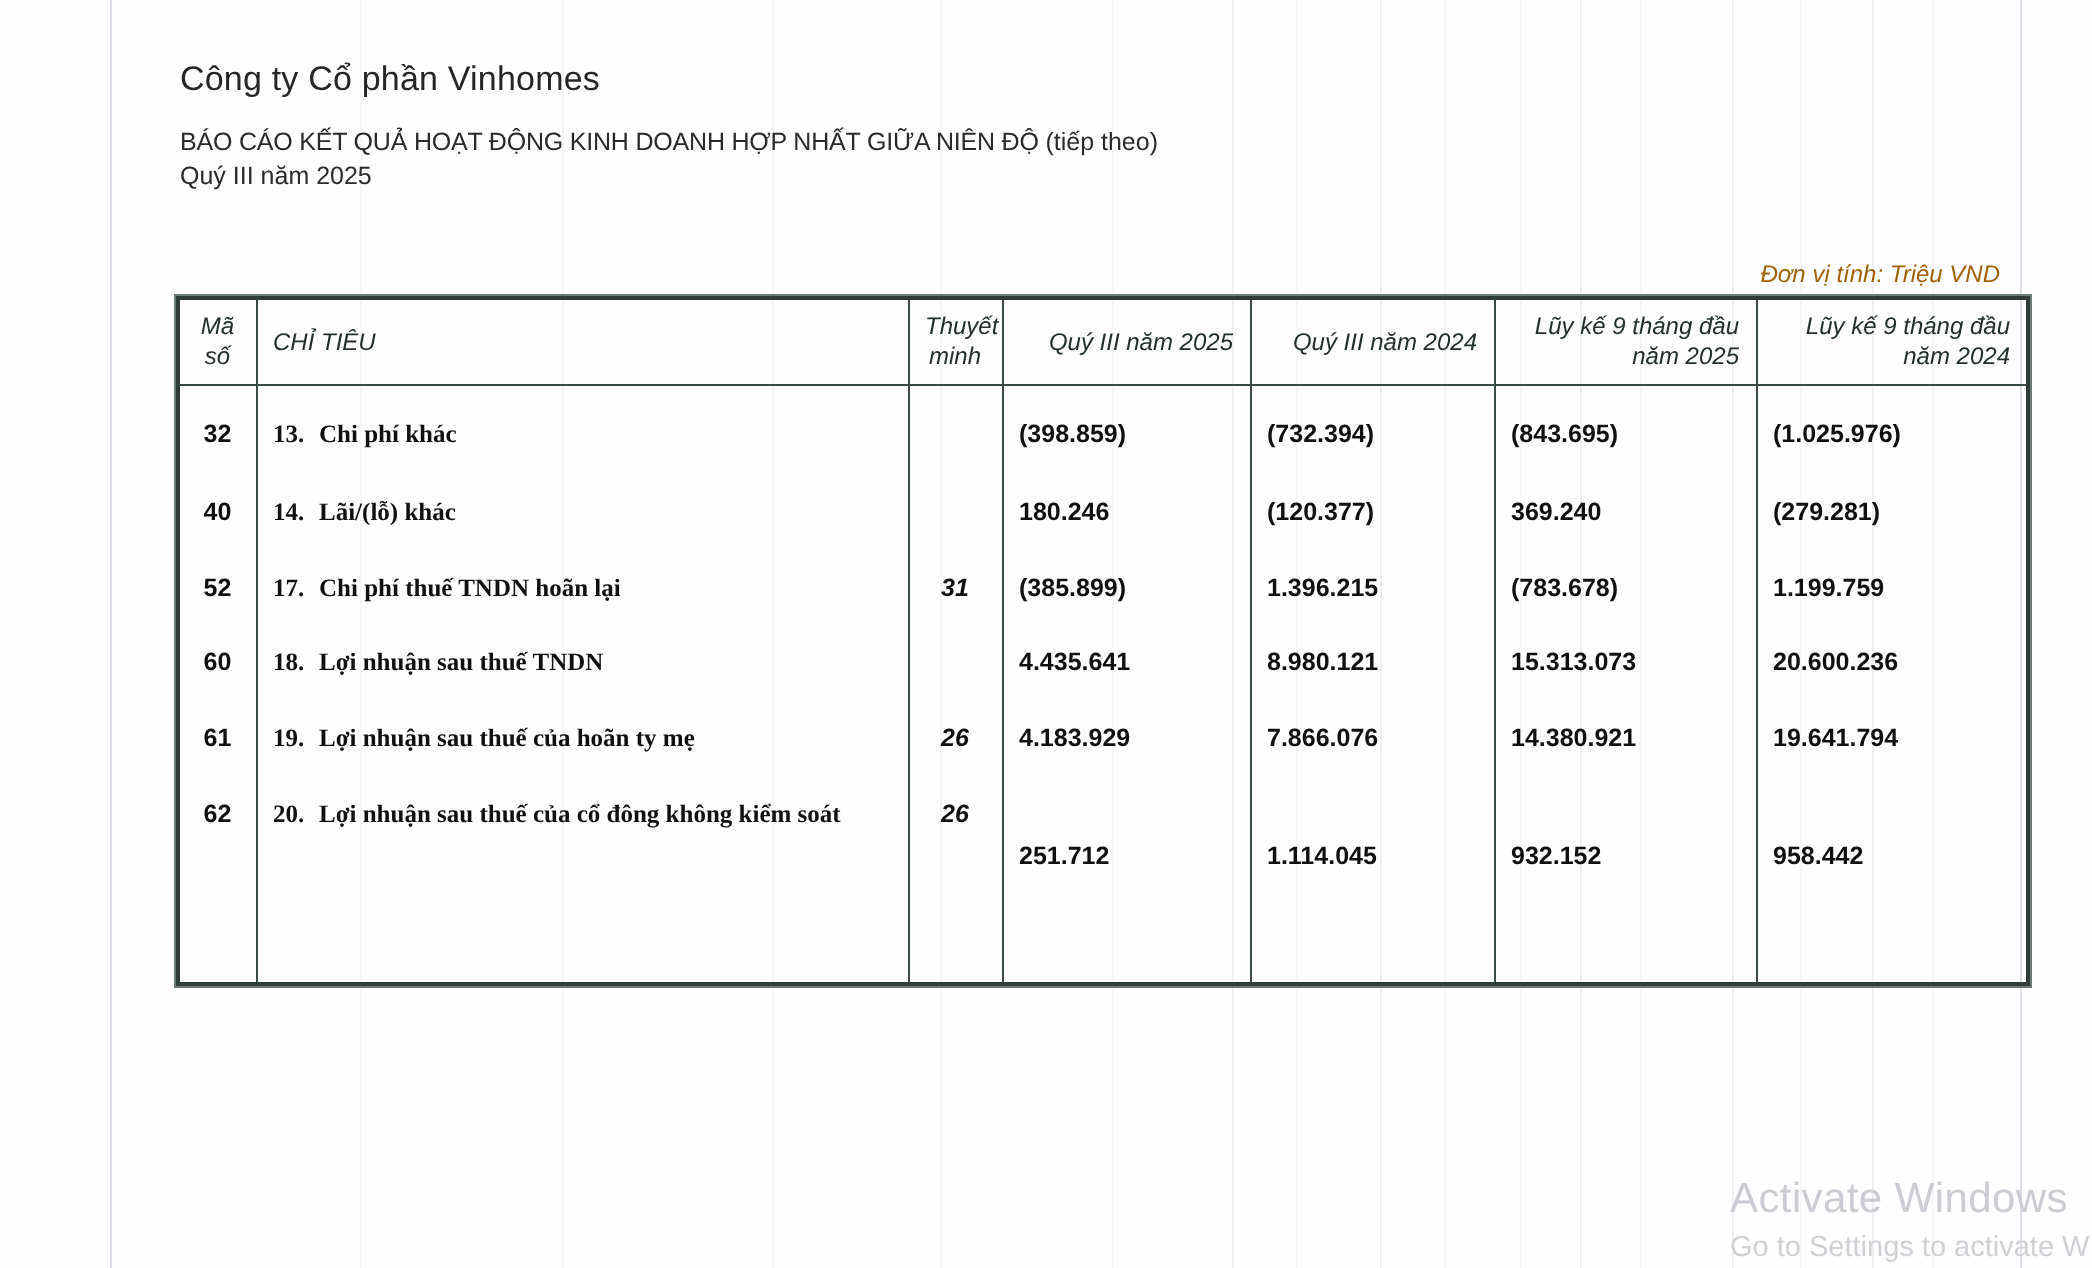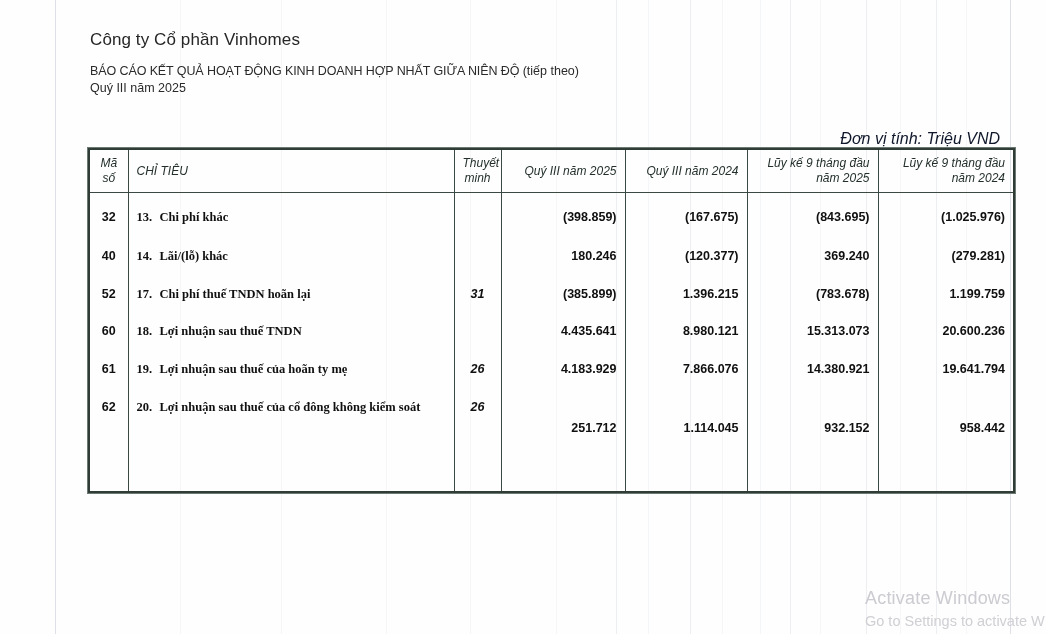--- a/index.html
+++ b/index.html
@@ -60,23 +60,23 @@
     font-size: 12.5px;
     color: #2a2a2a;
     margin: 3px 0 0 0;
     white-space: nowrap;
   }
 
   .unit-note {
     position: absolute;
     right: 46px;
     top: 130px;
-    font-size: 16px;
+    font-size: 12px;
     font-style: italic;
-    color: #0f172a;
+    color: #a16207;
     white-space: nowrap;
     z-index: 3;
   }
 
   
   .fin-table-wrap {
     position: absolute;
     left: 88px;
     top: 148px;
     width: 925px;
@@ -118,42 +118,42 @@
     font-weight: bold;
     font-size: 12.5px;
     border-top: none;
     border-bottom: none;
   }
   table.fin tbody tr:first-child td { border-top: 1px solid #3a4a42; }
 
   td.c-code  { text-align: center; }
   td.c-label { text-align: left; white-space: nowrap; font-family: Liberation Serif, serif; }
   td.c-note  { text-align: center; font-style: italic; font-weight: normal; font-size: 12px; }
-  td.c-num   { text-align: right; }
+  td.c-num   { }
 
   .lbl-idx { display: inline-block; min-width: 23px; }
 
   
   tbody tr.data-row td { height: 32px; line-height: 32px; }
   tbody tr.data-row.first td { padding-top: 8px; }
   tbody tr.last-row td.c-num { vertical-align: bottom; line-height: 55px; }
   tbody tr.filler td { height: 30px; border-bottom: none; }
 
   
   .watermark {
     position: absolute;
     left: 865px;
     top: 588px;
     z-index: 4;
     color: #cdcdd2;
     white-space: nowrap;
     pointer-events: none;
   }
   .wm-title {
-    font-size: 18px;
+    font-size: 21px;
     letter-spacing: 0.2px;
     line-height: 1.15;
     color: #cbcbd1;
   }
   .wm-sub {
     font-size: 14.5px;
     color: #cfcfd4;
     margin-top: 4px;
   }
 </style>
@@ -225,21 +225,21 @@
           </th>
         </tr>
       </thead>
       <tbody>
 
         <tr class="data-row first">
           <td class="c-code">32</td>
           <td class="c-label"><span class="lbl-idx">13.</span><span>Chi phí khác</span></td>
           <td class="c-note"></td>
           <td class="c-num">(398.859)</td>
-          <td class="c-num">(167.675)</td>
+          <td class="c-num">(732.394)</td>
           <td class="c-num">(843.695)</td>
           <td class="c-num">(1.025.976)</td>
         </tr>
 
         <tr class="data-row">
           <td class="c-code">40</td>
           <td class="c-label"><span class="lbl-idx">14.</span><span>Lãi/(lỗ) khác</span></td>
           <td class="c-note"></td>
           <td class="c-num">180.246</td>
           <td class="c-num">(120.377)</td>

